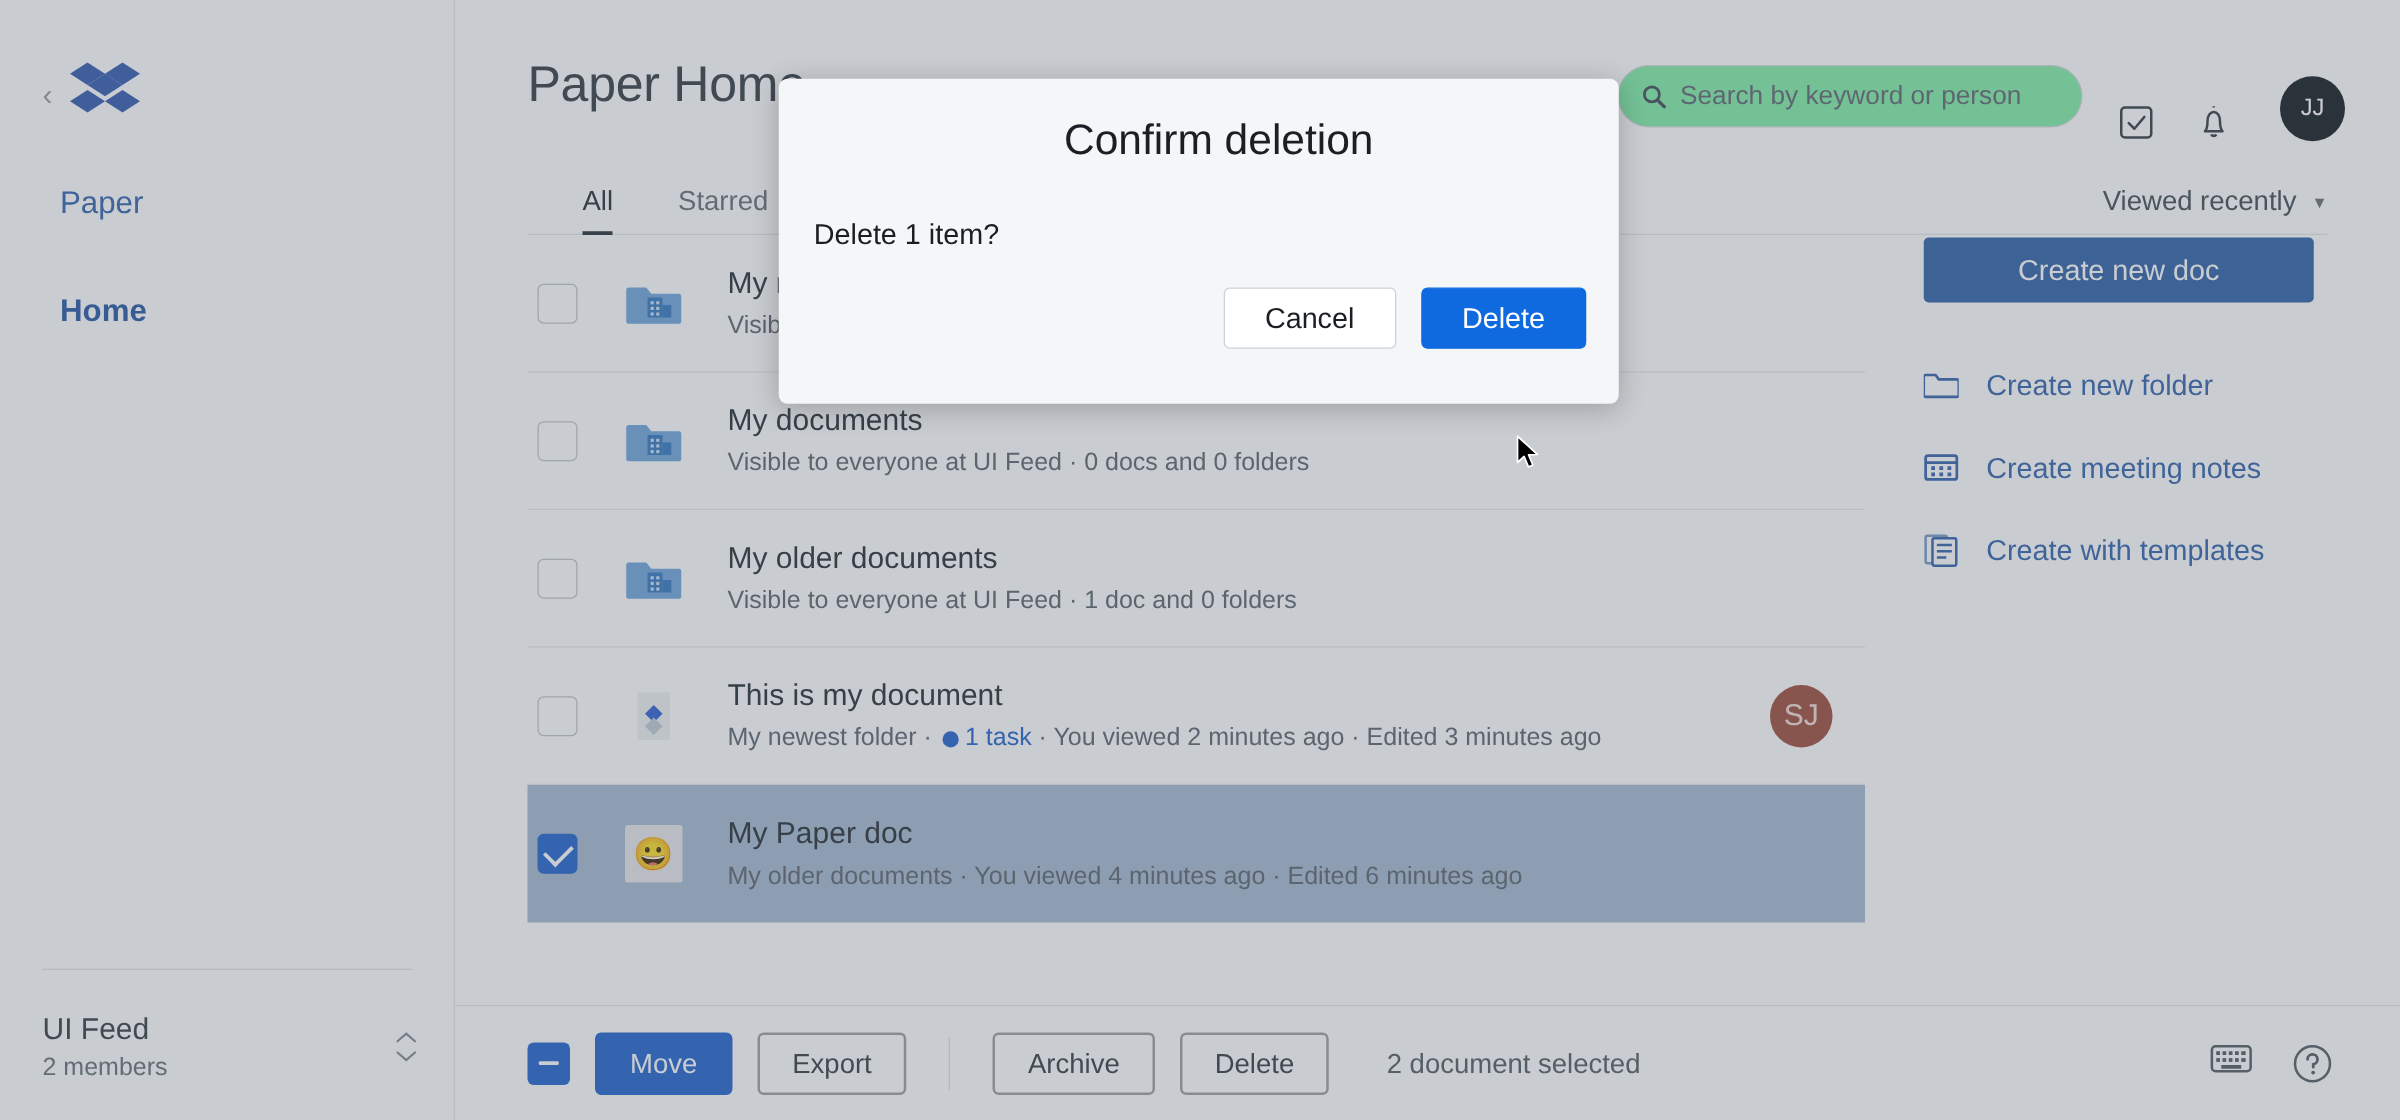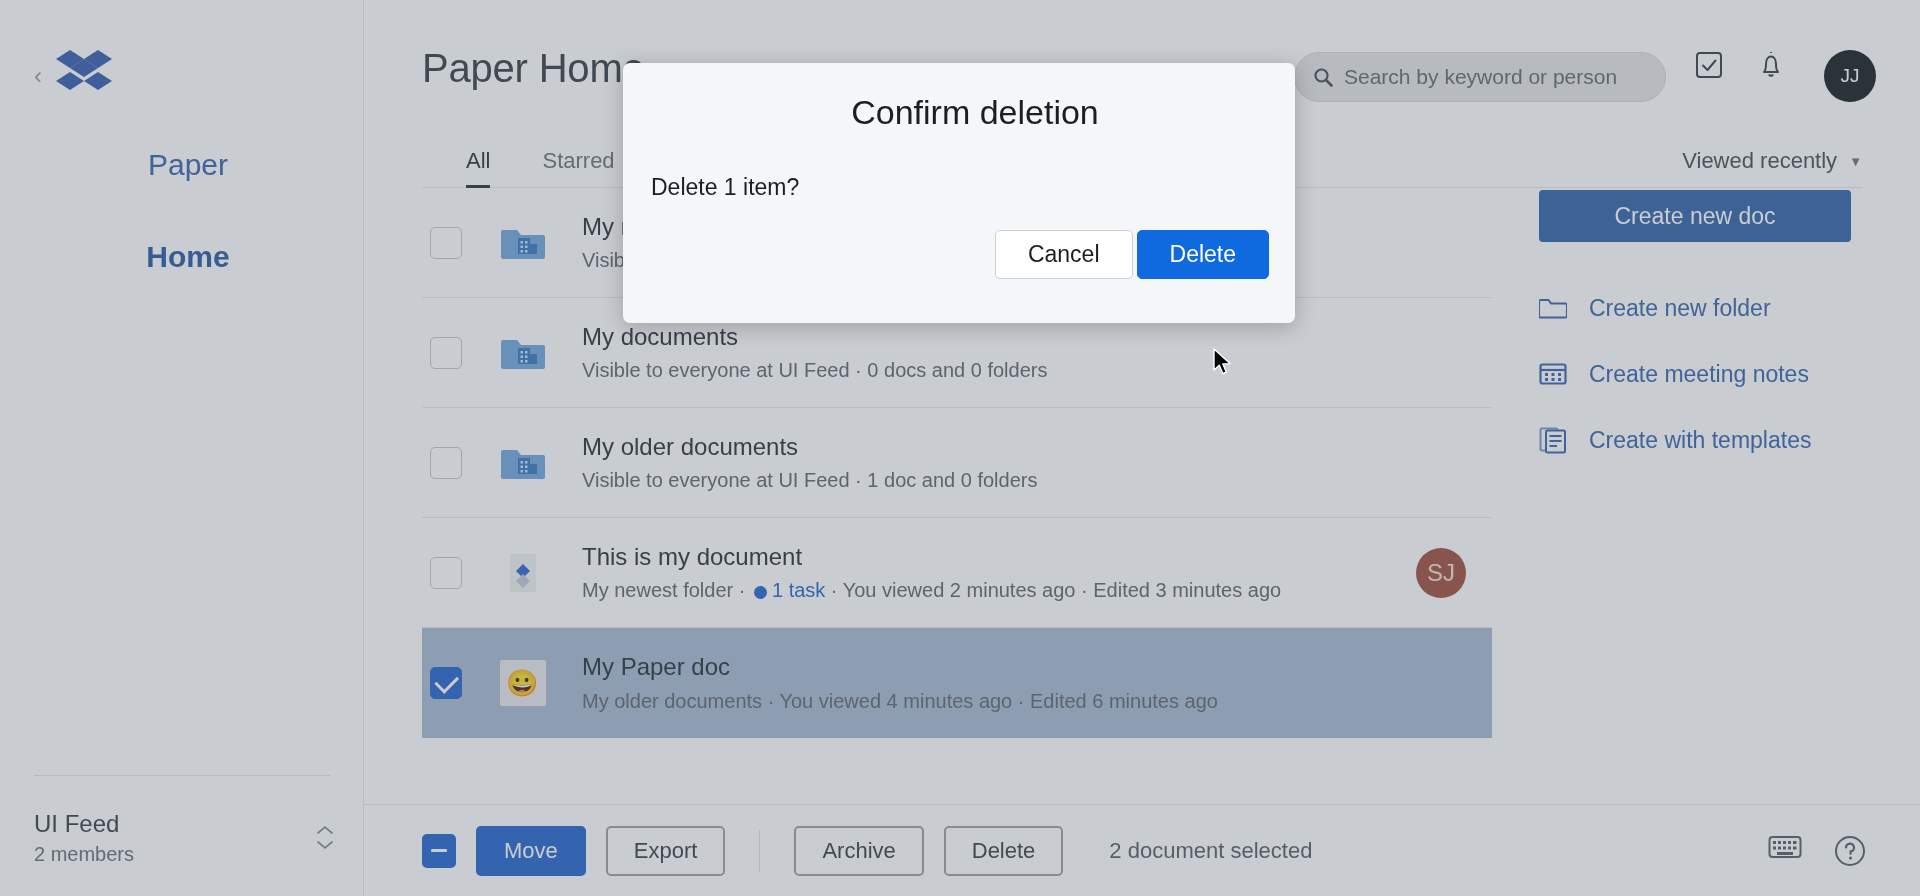--- a/index.html
+++ b/index.html
@@ -13,48 +13,48 @@
 
   
   .sidebar {
     position: absolute; left:0; top:0; width:364px; height:896px;
     background:#ffffff; border-right:1px solid #e8eaed;
   }
   .sb-logo-row { position:absolute; left:34px; top:48px; display:flex; align-items:center; gap:14px; }
   .sb-collapse { color:#9aa0a6; font-size:24px; line-height:1; cursor:pointer; font-weight:400;}
   .dbx-logo { width:56px; height:52px; }
   .sb-nav { position:absolute; left:48px; top:150px; width:280px; }
-  .sb-item { font-size:30px; line-height:1; color:#3b6bb0; margin-bottom:62px; cursor:pointer;text-align:center; }
+  .sb-item { font-size:25px; line-height:1; color:#3b6bb0; margin-bottom:62px; cursor:pointer; }
   .sb-item.bold { font-weight:700; color:#2f5fa8; }
   .sb-divider { position:absolute; left:34px; bottom:120px; width:296px; height:1px; background:#e3e6ea; }
   .sb-team { position:absolute; left:34px; bottom:30px; width:300px; display:flex; align-items:center; }
   .sb-team-text { flex:1; }
   .sb-team-name { font-size:24px; color:#3d464d; line-height:1.25; }
   .sb-team-members { font-size:20px; color:#6d767e; margin-top:4px; }
   .sb-team-chevrons { display:flex; flex-direction:column; gap:5px; color:#868e96; cursor:pointer; }
 
   
   .main { position:absolute; left:364px; top:0; right:0; height:896px; background:#fff; }
   .header { position:relative; height:130px; }
   .page-title {
     position:absolute; left:58px; top:46px;
     font-size:40px; color:#3d464d; font-weight:400; letter-spacing:-0.2px;
   }
   .search-wrap {
     position:absolute; left:930px; top:52px; width:372px; height:50px;
     border:1px solid #d6dade; border-radius:25px; display:flex; align-items:center; padding:0 18px;
-    background:#e5e5e5;
+    background:#86efac;
   }
   .search-icon { width:20px; height:20px; flex:0 0 20px; margin-right:11px; color:#4a545c; }
   .search-input {
     border:none; outline:none; background:transparent; font-size:21px; color:#4a545c;
     font-family:"Liberation Sans", sans-serif; width:100%;
   }
   .search-input::placeholder { color:#666f77; }
-  .hdr-icons { position:absolute; left:1330px; top:50px; display:flex; align-items:flex-start; gap:32px; }
+  .hdr-icons { position:absolute; left:1330px; top:61px; display:flex; align-items:flex-end; gap:32px; }
   .hdr-icon { width:30px; height:30px; color:#3d464d; cursor:pointer; }
   .avatar-jj {
     width:52px; height:52px; border-radius:50%; background:#1e2429; color:#fff;
     display:flex; align-items:center; justify-content:center; font-size:19px; cursor:pointer;
     margin-left:6px;
   }
 
   
   .tabs-row {
     position:relative; margin:0 58px; height:58px;
@@ -149,21 +149,21 @@
   .modal {
     position:absolute; left:623px; top:63px; width:672px; height:260px;
     background:#f4f6f8; border-radius:7px; z-index:60;
     box-shadow:0 4px 22px rgba(0,0,0,0.22);
   }
   .modal-title {
     text-align:center; font-size:34px; color:#1b1f23; padding-top:30px; font-weight:400;padding-left:32px;
   }
   .modal-body { font-size:23px; color:#1b1f23; padding:42px 0 0 28px; }
   .modal-actions {
-    position:absolute; right:26px; bottom:44px; display:flex; gap:4px; align-items:center;
+    position:absolute; right:26px; bottom:44px; display:flex; gap:20px; align-items:center;
   }
   .mbtn {
     height:49px; padding:0 32px; border-radius:5px; font-size:23px;
     font-family:"Liberation Sans", sans-serif; cursor:pointer;
   }
   .mbtn.cancel { background:#fff; border:1px solid #ccd1d6; color:#1b1f23; }
   .mbtn.delete { background:#0f6ae0; border:1px solid #0f6ae0; color:#fff; }
 
   
   .cursor { position:absolute; left:1213px; top:348px; z-index:90; pointer-events:none; }

